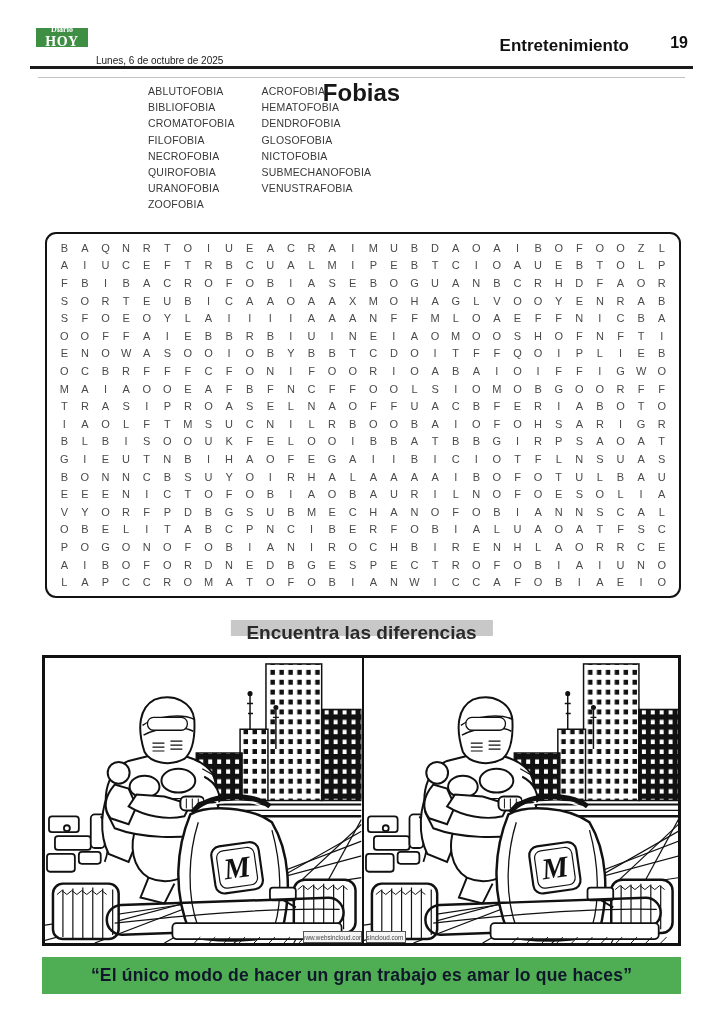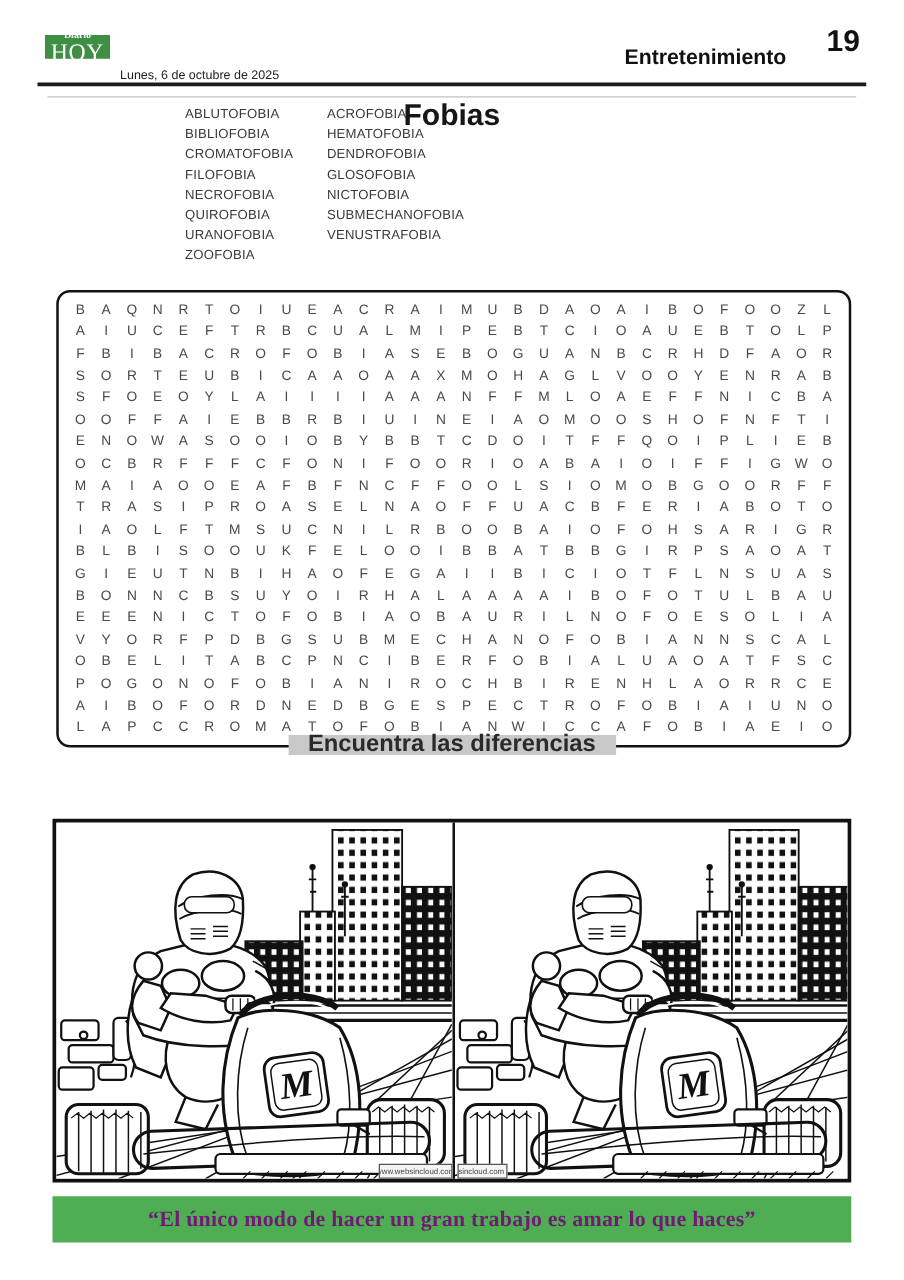--- a/index.html
+++ b/index.html
@@ -10,62 +10,62 @@
   }
   *{box-sizing:border-box;margin:0;padding:0;}
   html,body{background:#fff;}
   body{font-family:"Liberation Sans",sans-serif;}
   .page{position:relative;width:723px;height:1024px;background:#fff;overflow:hidden;}
 
   
   .logo{position:absolute;left:36px;top:28px;width:52px;height:19px;background:var(--logo-green);
         display:flex;flex-direction:column;align-items:center;justify-content:center;line-height:1;}
   .logo .logo-top{font-family:"Liberation Serif",serif;font-weight:bold;color:#fff;font-size:8px;margin-bottom:1px;}
-  .logo .logo-main{font-family:"Liberation Serif",serif;font-weight:normal;color:#fff;font-size:19px;letter-spacing:.5px;}
+  .logo .logo-main{font-family:"Liberation Serif",serif;font-weight:bold;color:#fff;font-size:14px;letter-spacing:.5px;}
   .date{position:absolute;left:96px;top:55px;font-size:10px;color:#222;}
   .section{position:absolute;right:94px;top:36px;font-size:17px;font-weight:bold;color:#111;padding-left:48px;}
-  .pagenum{position:absolute;right:35px;top:20px;font-size:24px;font-weight:bold;color:#111;}
+  .pagenum{position:absolute;right:35px;top:34px;font-size:16px;font-weight:bold;color:#111;}
   .rule1{position:absolute;left:30px;right:30px;top:66px;height:2.5px;background:#1b1b1b;}
   .rule2{position:absolute;left:38px;right:38px;top:77px;height:1px;background:#c2c2c2;}
 
   
   .fobias-title{position:absolute;left:0;right:0;top:79px;text-align:center;
                 font-size:24px;font-weight:bold;color:#161616;}
   .word-columns{position:absolute;left:148px;top:83px;display:flex;}
   .word-col{width:113.5px;}
   .word{font-size:10.5px;line-height:16.2px;color:#383838;letter-spacing:.2px;}
 
   .wordsearch-box{position:absolute;left:45px;top:232px;width:636px;height:366px;
                   border:2.5px solid #121212;border-radius:11px;background:#fff;
                   padding:5px 7px;}
   .wordsearch-grid{display:grid;width:100%;height:100%;
                    grid-template-columns:repeat(30,1fr);grid-template-rows:repeat(20,1fr);}
   .cell{display:flex;align-items:center;justify-content:center;
         font-size:11px;font-weight:500;color:#4a4a4a;}
 
   
-  .diff-titlebar{position:absolute;left:50%;transform:translateX(-50%);top:588px;
-                 background:var(--bar-gray);padding:2px 16px;height:16px;display:flex;align-items:center;}
+  .diff-titlebar{position:absolute;left:50%;transform:translateX(-50%);top:620px;
+                 background:var(--bar-gray);padding:2px 16px;height:16px;display:flex;align-items:flex-start;}
   .diff-titlebar span{font-size:19px;font-weight:bold;color:#2a2a2a;white-space:nowrap;}
   .diff-box{position:absolute;left:42px;top:655px;width:639px;height:291px;
             border:3px solid #111;background:#fff;display:flex;}
   .diff-panel{position:relative;width:50%;height:100%;overflow:hidden;}
   .diff-panel + .diff-panel{border-left:2.5px solid #111;}
   .diff-panel svg.art{display:block;width:100%;height:100%;}
   .watermark{position:absolute;top:273px;height:12px;border:1px solid #555;background:#f5f5f5;
              display:flex;align-items:center;justify-content:center;overflow:hidden;
              font-size:6.3px;color:#444;white-space:nowrap;}
   .wm-left{left:258px;width:59px;}
   .wm-right{left:321px;width:40px;justify-content:flex-start;}
   .wm-right span{margin-left:-27px;}
 
   
   .quote-bar{position:absolute;left:42px;top:957px;width:639px;height:37px;
              background:var(--quote-green);display:flex;align-items:center;justify-content:center;}
-  .quote-bar span{font-family:Liberation Serif, serif;font-weight:bold;color:#701a75;
+  .quote-bar span{font-family:Liberation Sans, sans-serif;font-weight:bold;color:#0f172a;
                   font-size:17.5px;letter-spacing:.2px;}
 </style>
 </head>
 <body>
 
 <div class="page">
 
   <div class="logo">
     <span class="logo-top">Diario</span>
     <span class="logo-main">HOY</span>

